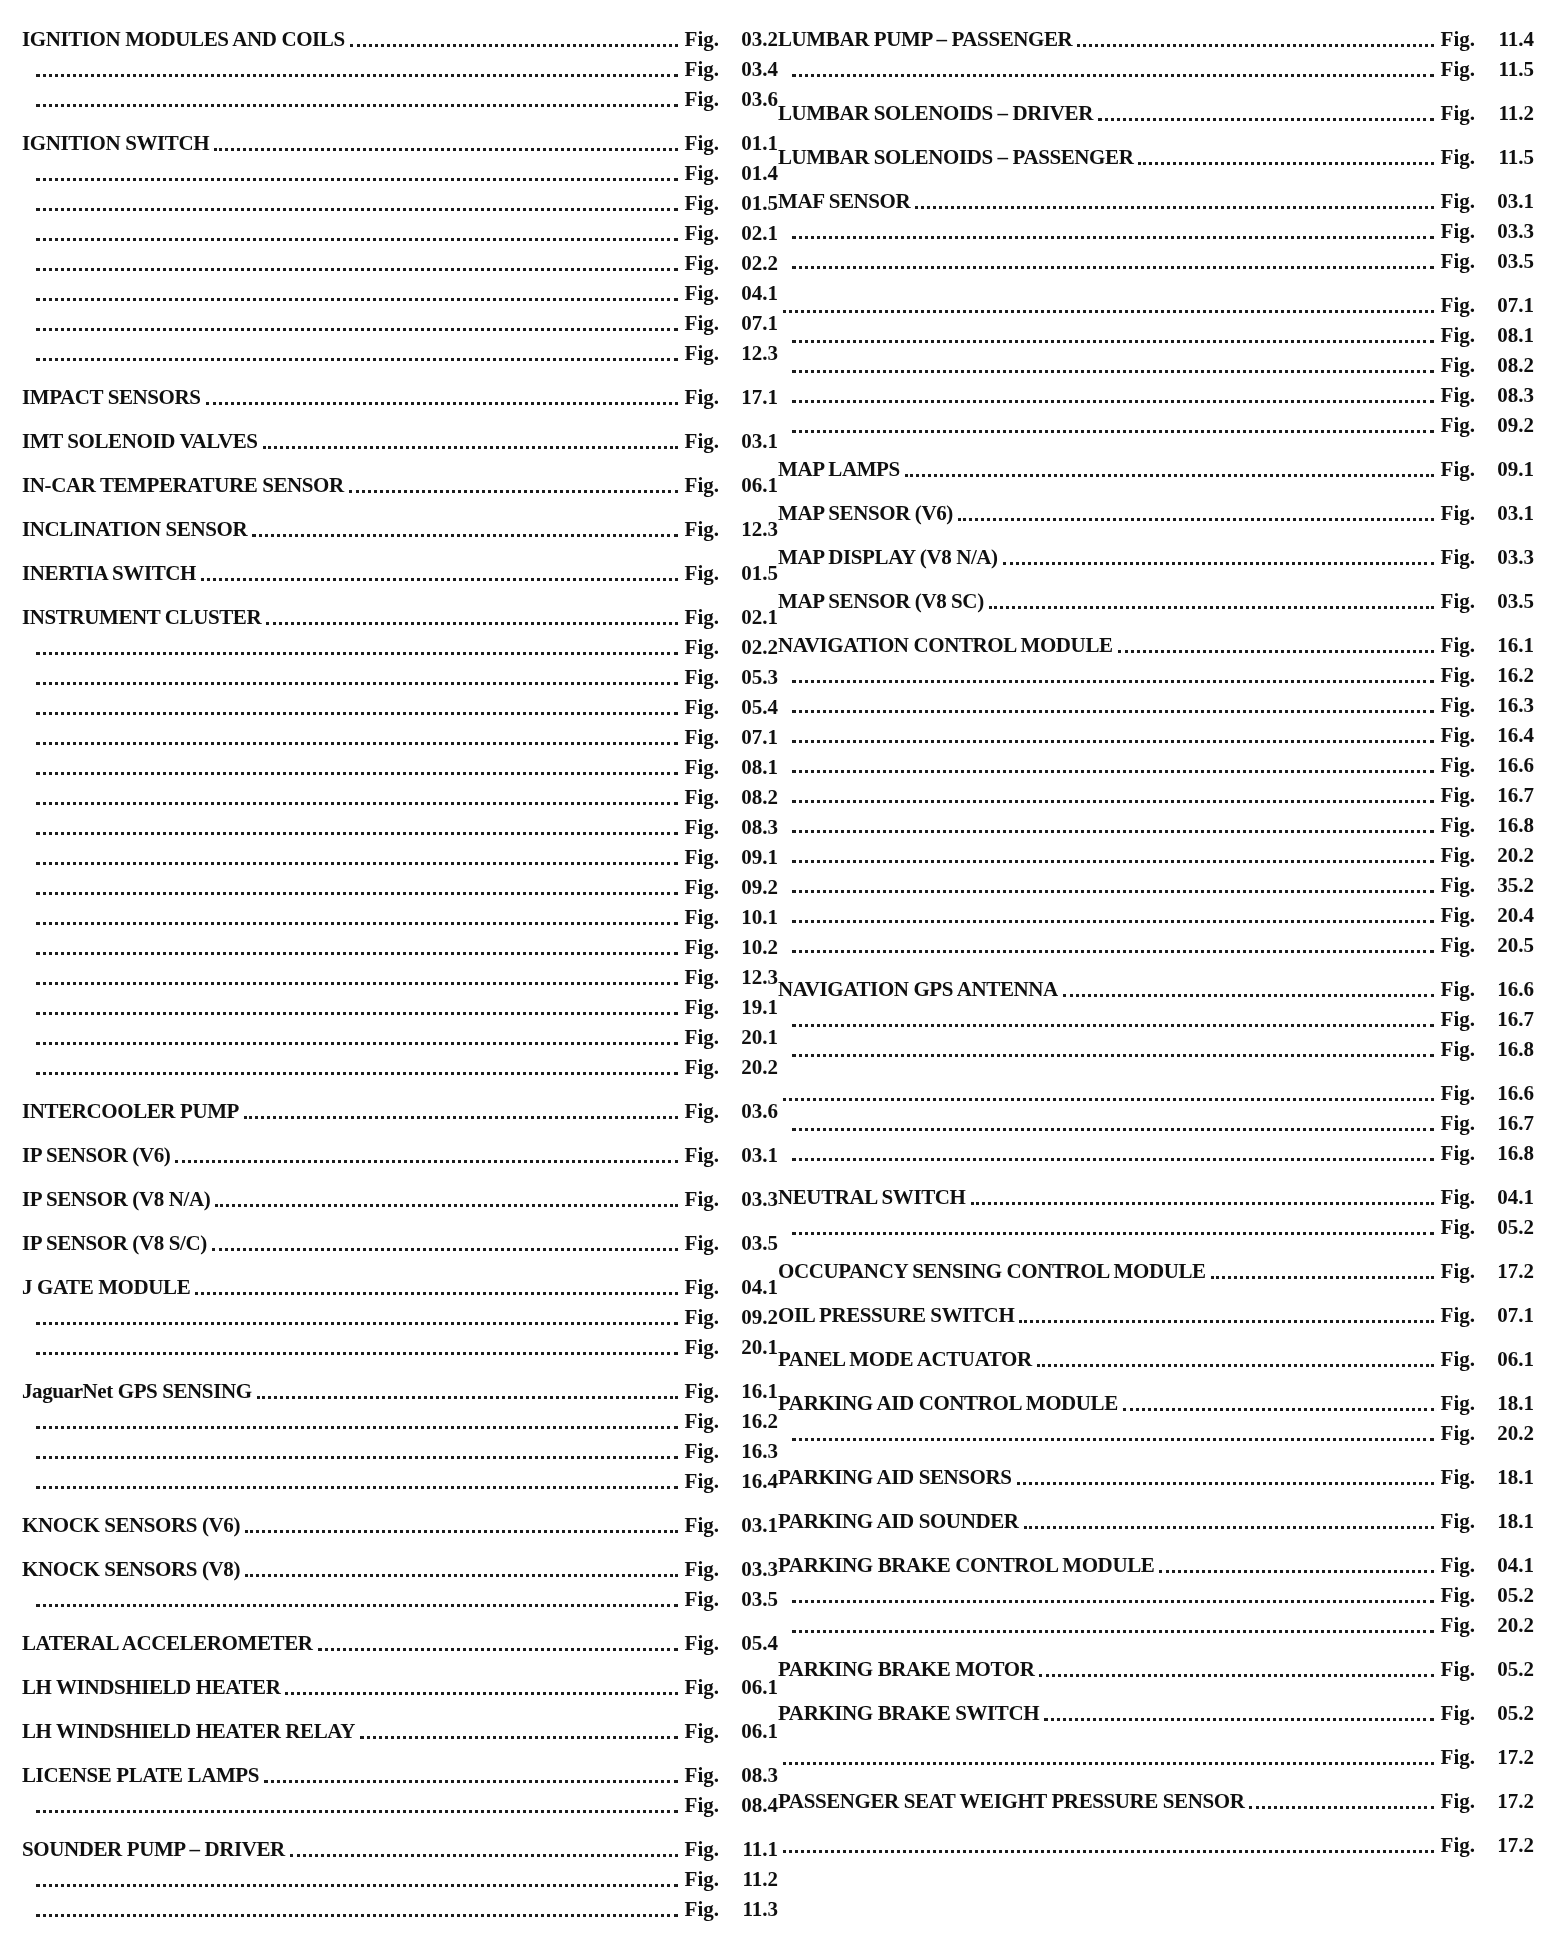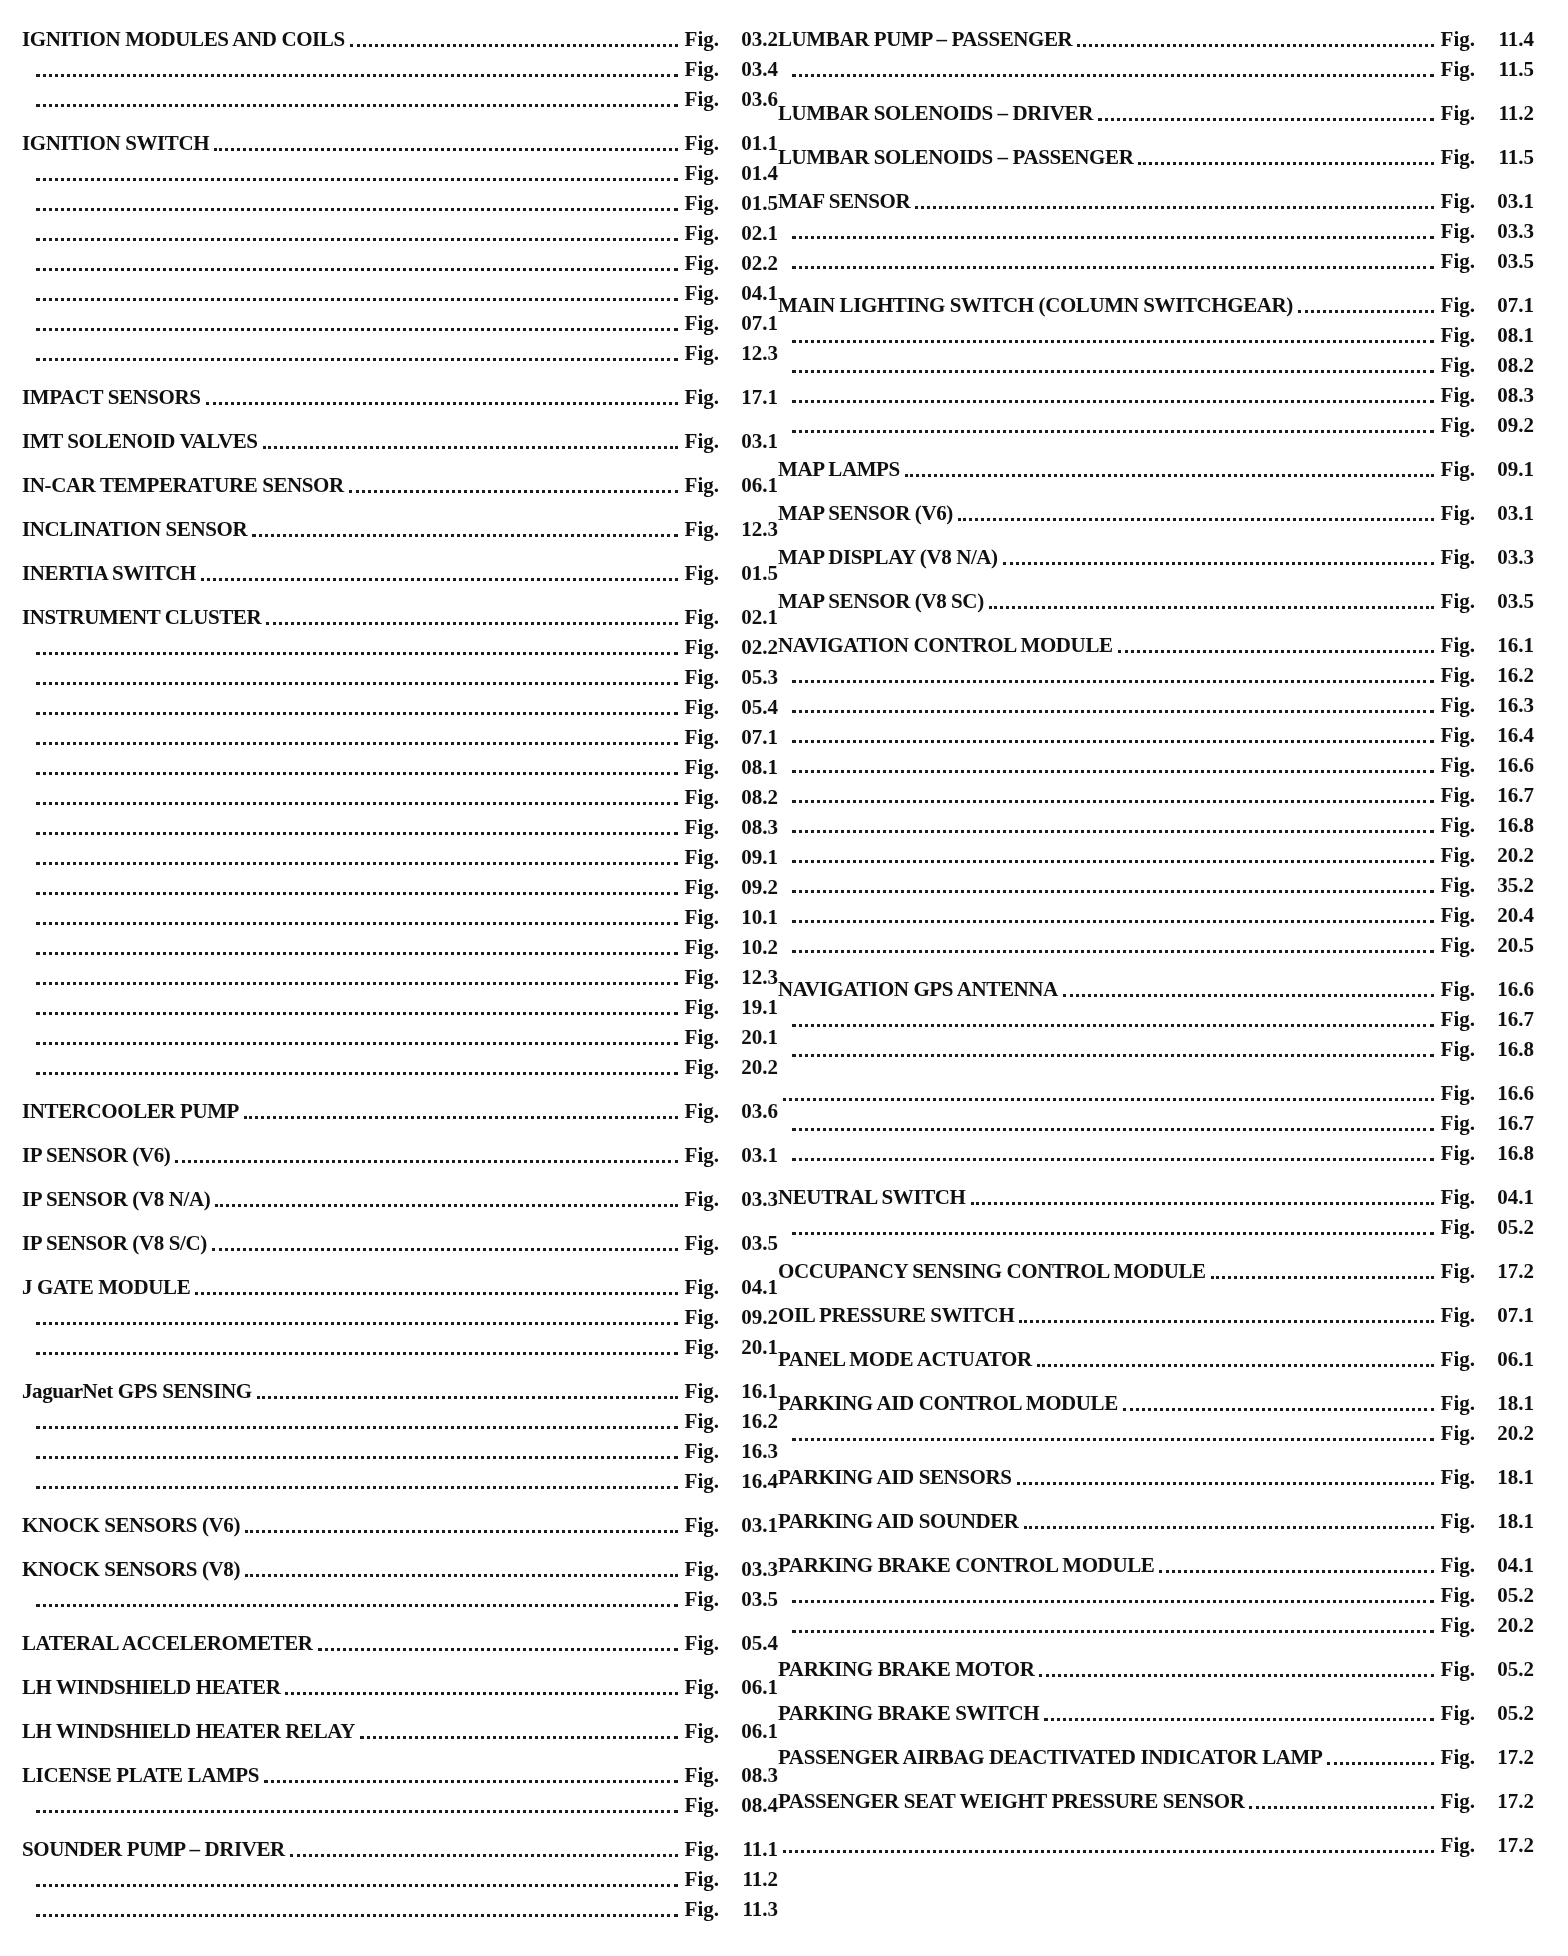--- a/index.html
+++ b/index.html
@@ -396,21 +396,20 @@
         <span class="leader"></span>
         <span class="figword">Fig.</span>
         <span class="fignum">03.3</span>
       </div>
       <div class="row cont">
         <span class="leader"></span>
         <span class="figword">Fig.</span>
         <span class="fignum">03.5</span>
       </div>
       <div class="row entry-start">
-        <span class="name">MAIN LIGHTING SWITCH (COLUMN SWITCHGEAR)</span>
         <span class="leader"></span>
         <span class="figword">Fig.</span>
         <span class="fignum">07.1</span>
       </div>
       <div class="row cont">
         <span class="leader"></span>
         <span class="figword">Fig.</span>
         <span class="fignum">08.1</span>
       </div>
       <div class="row cont">
@@ -613,21 +612,20 @@
         <span class="figword">Fig.</span>
         <span class="fignum">05.2</span>
       </div>
       <div class="row entry-start">
         <span class="name">PARKING BRAKE SWITCH</span>
         <span class="leader"></span>
         <span class="figword">Fig.</span>
         <span class="fignum">05.2</span>
       </div>
       <div class="row entry-start">
-        <span class="name">PASSENGER AIRBAG DEACTIVATED INDICATOR LAMP</span>
         <span class="leader"></span>
         <span class="figword">Fig.</span>
         <span class="fignum">17.2</span>
       </div>
       <div class="row entry-start">
         <span class="name">PASSENGER SEAT WEIGHT PRESSURE SENSOR</span>
         <span class="leader"></span>
         <span class="figword">Fig.</span>
         <span class="fignum">17.2</span>
       </div>

